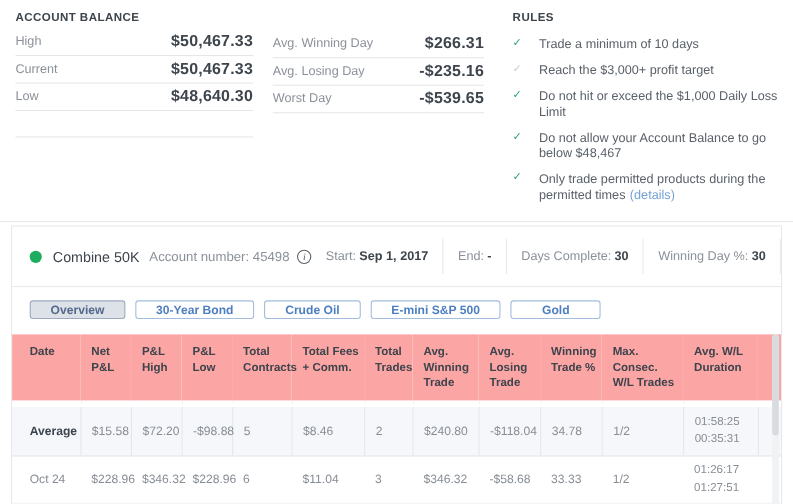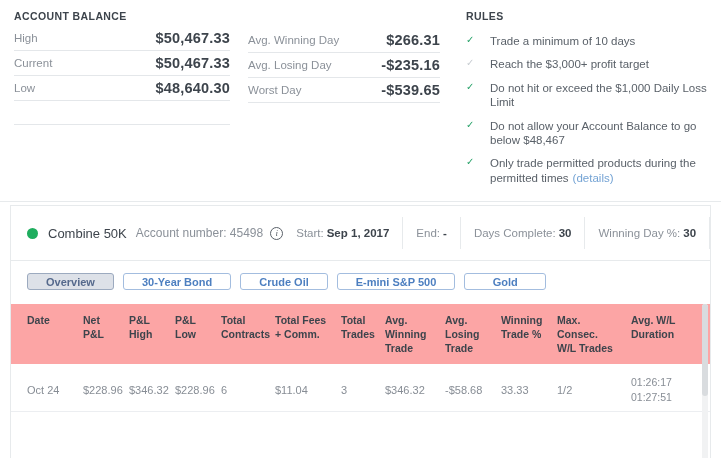--- a/index.html
+++ b/index.html
@@ -237,20 +237,38 @@
             <th>Total Trades</th>
             <th>Avg. Winning Trade</th>
             <th>Avg. Losing Trade</th>
             <th>Winning Trade %</th>
             <th>Max. Consec. W/L Trades</th>
             <th>Avg. W/L Duration</th>
             <th></th>
           </tr>
         </thead>
         <tbody>
+          <tr class="avg">
+            <td>Average</td>
+            <td>$15.58</td>
+            <td>$72.20</td>
+            <td>-$98.88</td>
+            <td>5</td>
+            <td>$8.46</td>
+            <td>2</td>
+            <td>$240.80</td>
+            <td>-$118.04</td>
+            <td>34.78</td>
+            <td>1/2</td>
+            <td class="dur">
+                <div>01:58:25</div>
+                <div>00:35:31</div>
+              </td>
+            <td></td>
+          </tr>
           <tr class="data">
             <td>Oct 24</td>
             <td>$228.96</td>
             <td>$346.32</td>
             <td>$228.96</td>
             <td>6</td>
             <td>$11.04</td>
             <td>3</td>
             <td>$346.32</td>
             <td>-$58.68</td>

